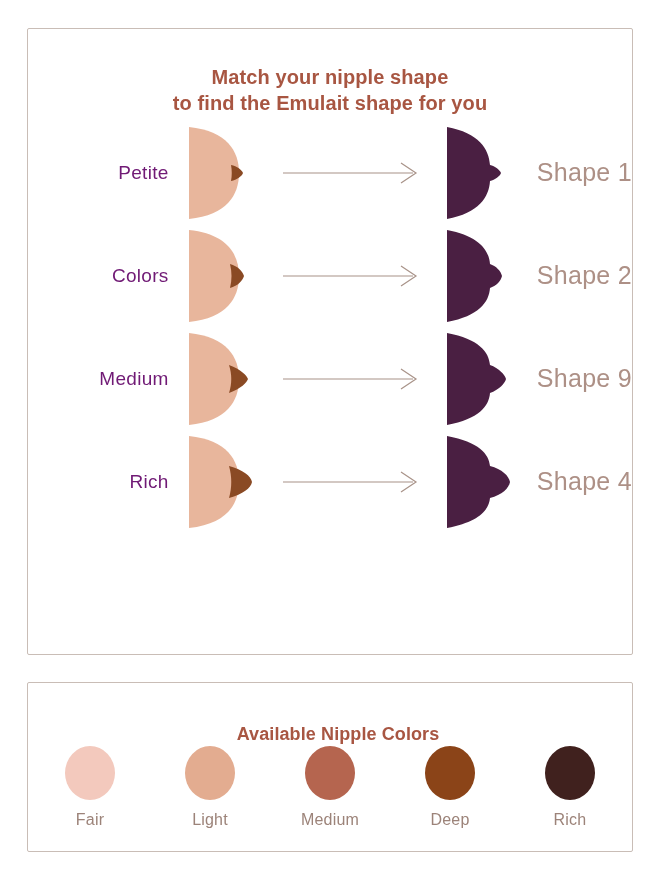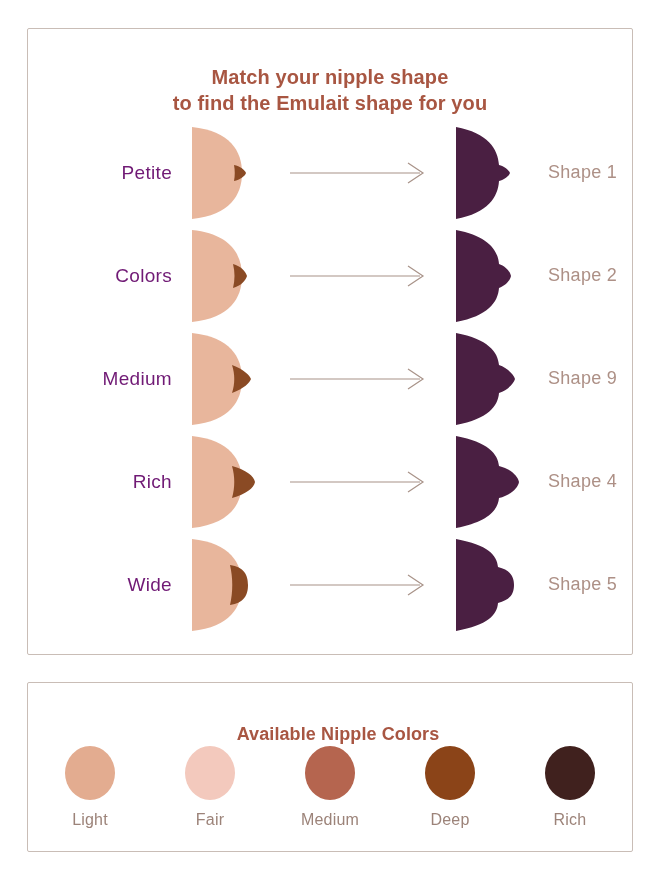--- a/index.html
+++ b/index.html
@@ -60,21 +60,21 @@
     letter-spacing:.3px;
     white-space:nowrap;
   }
   .breast-cell{width:76px;display:flex;justify-content:flex-start;}
   .arrow-cell{width:188px;display:flex;align-items:center;justify-content:center;}
   .teat-cell{width:76px;display:flex;justify-content:flex-start;}
   .shape-label{
     flex:1;
     padding-left:18px;
     color:#ad9086;
-    font-size:18px;
+    font-size:25px;
     letter-spacing:.3px;
     white-space:nowrap;
   }
   svg{display:block;overflow:visible;}
 
   
   #swatches{
     position:absolute;left:0;top:63px;width:100%;
     display:flex;justify-content:center;
     gap:56px;
@@ -189,58 +189,37 @@
           </svg>
         </div>
         <div class="teat-cell">
           <svg width="58" height="96" viewBox="0 0 58 96">
             <path d="M2 2 C34 8 44 20 45 32 C57 35 64 42 65 48 C64 54 57 61 45 64 C44 76 34 88 2 94 Z" fill="#4a1f42"></path>
           </svg>
         </div>
         <div class="shape-label">Shape 4</div>
       </div>
 
-      <div class="row">
-        <div class="row-label">Wide</div>
-        <div class="breast-cell">
-          <svg width="58" height="96" viewBox="0 0 58 96">
-            <path d="M2 2 C40 6 52 26 52 48 C52 70 40 90 2 94 Z" fill="#e8b69c"></path>
-            <path d="M40 28 C54 30 58 38 58 48 C58 58 54 66 40 68 C43 55 43 41 40 28 Z" fill="#8a4a24"></path>
-          </svg>
-        </div>
-        <div class="arrow-cell">
-          <svg width="140" height="22" viewBox="0 0 140 22">
-            <line x1="0" y1="11" x2="130" y2="11" stroke="#a89288" stroke-width="1.2"></line>
-            <polyline points="118,1 133,11 118,21" fill="none" stroke="#a89288" stroke-width="1.2"></polyline>
-          </svg>
-        </div>
-        <div class="teat-cell">
-          <svg width="58" height="96" viewBox="0 0 58 96">
-            <path d="M2 2 C34 8 43 18 44 30 C56 33 60 39 60 48 C60 57 56 63 44 66 C43 78 34 88 2 94 Z" fill="#4a1f42"></path>
-          </svg>
-        </div>
-        <div class="shape-label">Shape 5</div>
-      </div>
 
     </div>
   </section>
 
   <section class="panel" id="colors-panel">
     <h2 class="heading" id="colors-title" style="color: rgb(168, 86, 66);">Available Nipple Colors</h2>
 
     <div id="swatches">
       <div class="swatch">
+        <div class="dot" style="background: rgb(243, 201, 189);"></div>
+        <div class="swatch-label">Fair</div>
+      </div>
+      <div class="swatch">
         <div class="dot" style="background: rgb(227, 172, 144);"></div>
         <div class="swatch-label">Light</div>
       </div>
       <div class="swatch">
-        <div class="dot" style="background: rgb(243, 201, 189);"></div>
-        <div class="swatch-label">Fair</div>
-      </div>
-      <div class="swatch">
         <div class="dot" style="background: rgb(181, 101, 79);"></div>
         <div class="swatch-label">Medium</div>
       </div>
       <div class="swatch">
         <div class="dot" style="background: rgb(139, 68, 24);"></div>
         <div class="swatch-label">Deep</div>
       </div>
       <div class="swatch">
         <div class="dot" style="background: rgb(64, 33, 30);"></div>
         <div class="swatch-label">Rich</div>

